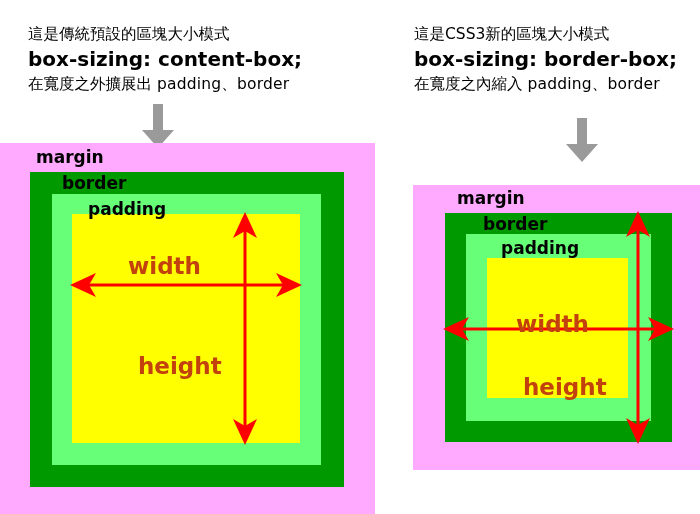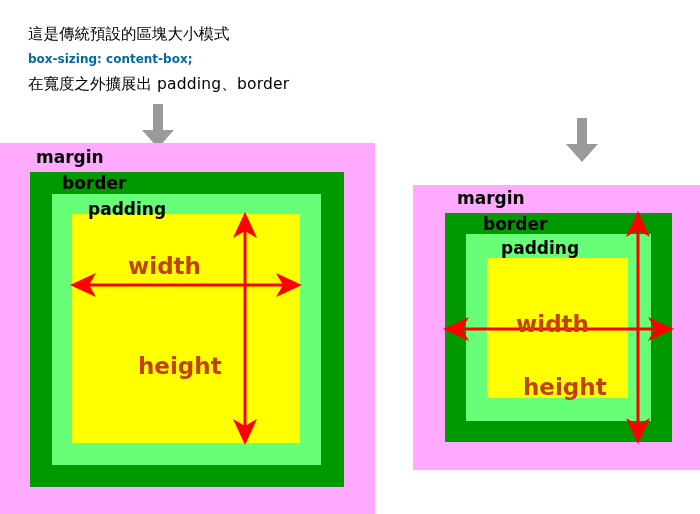--- a/index.html
+++ b/index.html
@@ -25,23 +25,23 @@
     position: absolute;
     white-space: nowrap;
   }
   .caption .line {
     font-size: 15.5px;
     color: #000000;
     line-height: 25px;
     letter-spacing: 0px;
   }
   .caption .line.code {
-    color: #0369a1;
+    color: #000000;
     font-weight: bold;
-    font-size: 12px;
+    font-size: 20px;
     letter-spacing: 0px;
   }
   .caption .line .ascii {
     font-weight: normal;
     letter-spacing: .2px;
   }
   #caption-left  { left: 28px;  top: 22px; }
   #caption-right { left: 414px; top: 22px; }
 
   
@@ -121,20 +121,25 @@
   <div class="caption" id="caption-left">
     <div class="line">這是傳統預設的區塊大小模式</div>
     <div class="line code">box-sizing: content-box;</div>
     <div class="line"><span>在寬度之外擴展出 </span><span class="ascii">padding、border</span></div>
   </div>
 
   <svg class="grey-arrow" id="grey-arrow-left" viewBox="0 0 34 44">
     <polygon points="12,0 22,0 22,26 33,26 17,44 1,26 12,26" fill="#9a9a9a"></polygon>
   </svg>
 
+  <div class="caption" id="caption-right">
+    <div class="line">這是CSS3新的區塊大小模式</div>
+    <div class="line code">box-sizing: border-box;</div>
+    <div class="line"><span>在寬度之內縮入 </span><span class="ascii">padding、border</span></div>
+  </div>
 
   <svg class="grey-arrow" id="grey-arrow-right" viewBox="0 0 34 44">
     <polygon points="12,0 22,0 22,26 33,26 17,44 1,26 12,26" fill="#9a9a9a"></polygon>
   </svg>
 
   <div class="boxmodel" id="diagram-left">
     <div class="layer layer-margin"></div>
     <div class="layer layer-border"></div>
     <div class="layer layer-padding"></div>
     <div class="layer layer-content"></div>

